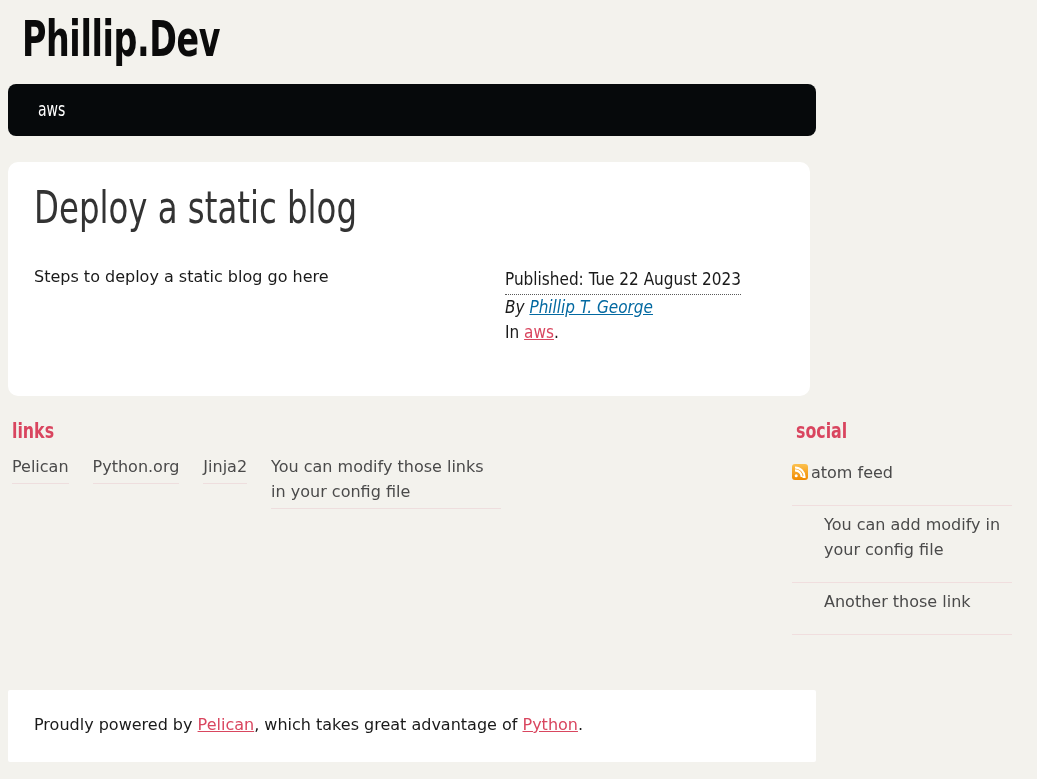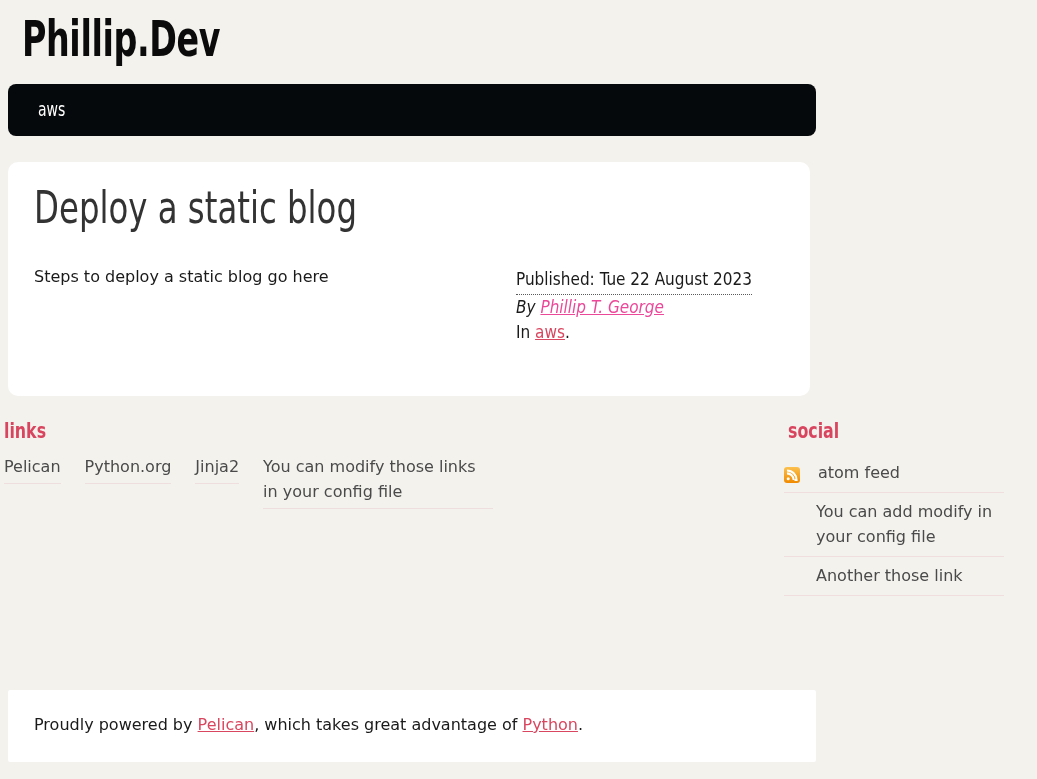--- a/index.html
+++ b/index.html
@@ -95,21 +95,21 @@
     margin: 0;
     font-size: 16px;
     line-height: 22px;
     color: #1a1a1a;
     max-width: 600px;
   }
 
   
   .article-meta {
     position: absolute;
-    right: 44px;
+    right: 55px;
     top: 105px;
     width: 250px;
     font-size: 16px;
     line-height: 25.5px;
     color: #1a1a1a;
   }
   .meta-published {
     display: inline-block;
     border-bottom: 1px dotted #5a5a5a;
     padding-bottom: 1px;
@@ -119,32 +119,32 @@
     white-space: nowrap;
   }
   .meta-line {
     white-space: nowrap;
     font-family: "DejaVu Sans Condensed", "Liberation Sans Narrow", "Liberation Sans", sans-serif;
     font-stretch: condensed;
     font-size: 17px;
   }
   .meta-by-label { font-style: italic; }
   .author-link {
-    color: #ec4899;
+    color: #0369a1;
     font-style: italic;
     text-decoration: underline;
   }
   .category-link {
     color: #d9465f;
     text-decoration: underline;
   }
 
   
   .widgets {
-    margin: 22px 29px 0 4px;
+    margin: 22px 29px 0 12px;
     display: flex;
     align-items: flex-start;
     height: 250px;
   }
   .widget-links { width: 780px; flex: none; }
   .widget-social { width: 220px; flex: none; }
 
   .widget-title {
     margin: 0 0 10px 0;
     font-family: "DejaVu Sans Condensed", "Liberation Sans Narrow", "Liberation Sans", sans-serif;
@@ -180,24 +180,24 @@
     display: block;
   }
 
   .social-list {
     list-style: none;
     margin: 0;
     padding: 0;
   }
   .social-list li {
     border-bottom: 1px solid #f0dede;
-    padding: 6px 0 7px 0;
+    padding: 6px 0 20px 0;
     display: flex;
-    align-items: center;
-    gap: 18px;
+    align-items: flex-start;
+    gap: 3px;
   }
   .social-list li.indent { padding-left: 32px; }
   .social-list a,
   .social-list span.social-text {
     color: #4a4a4a;
     text-decoration: none;
     font-size: 16px;
     line-height: 25px;
   }
   .rss-icon {

